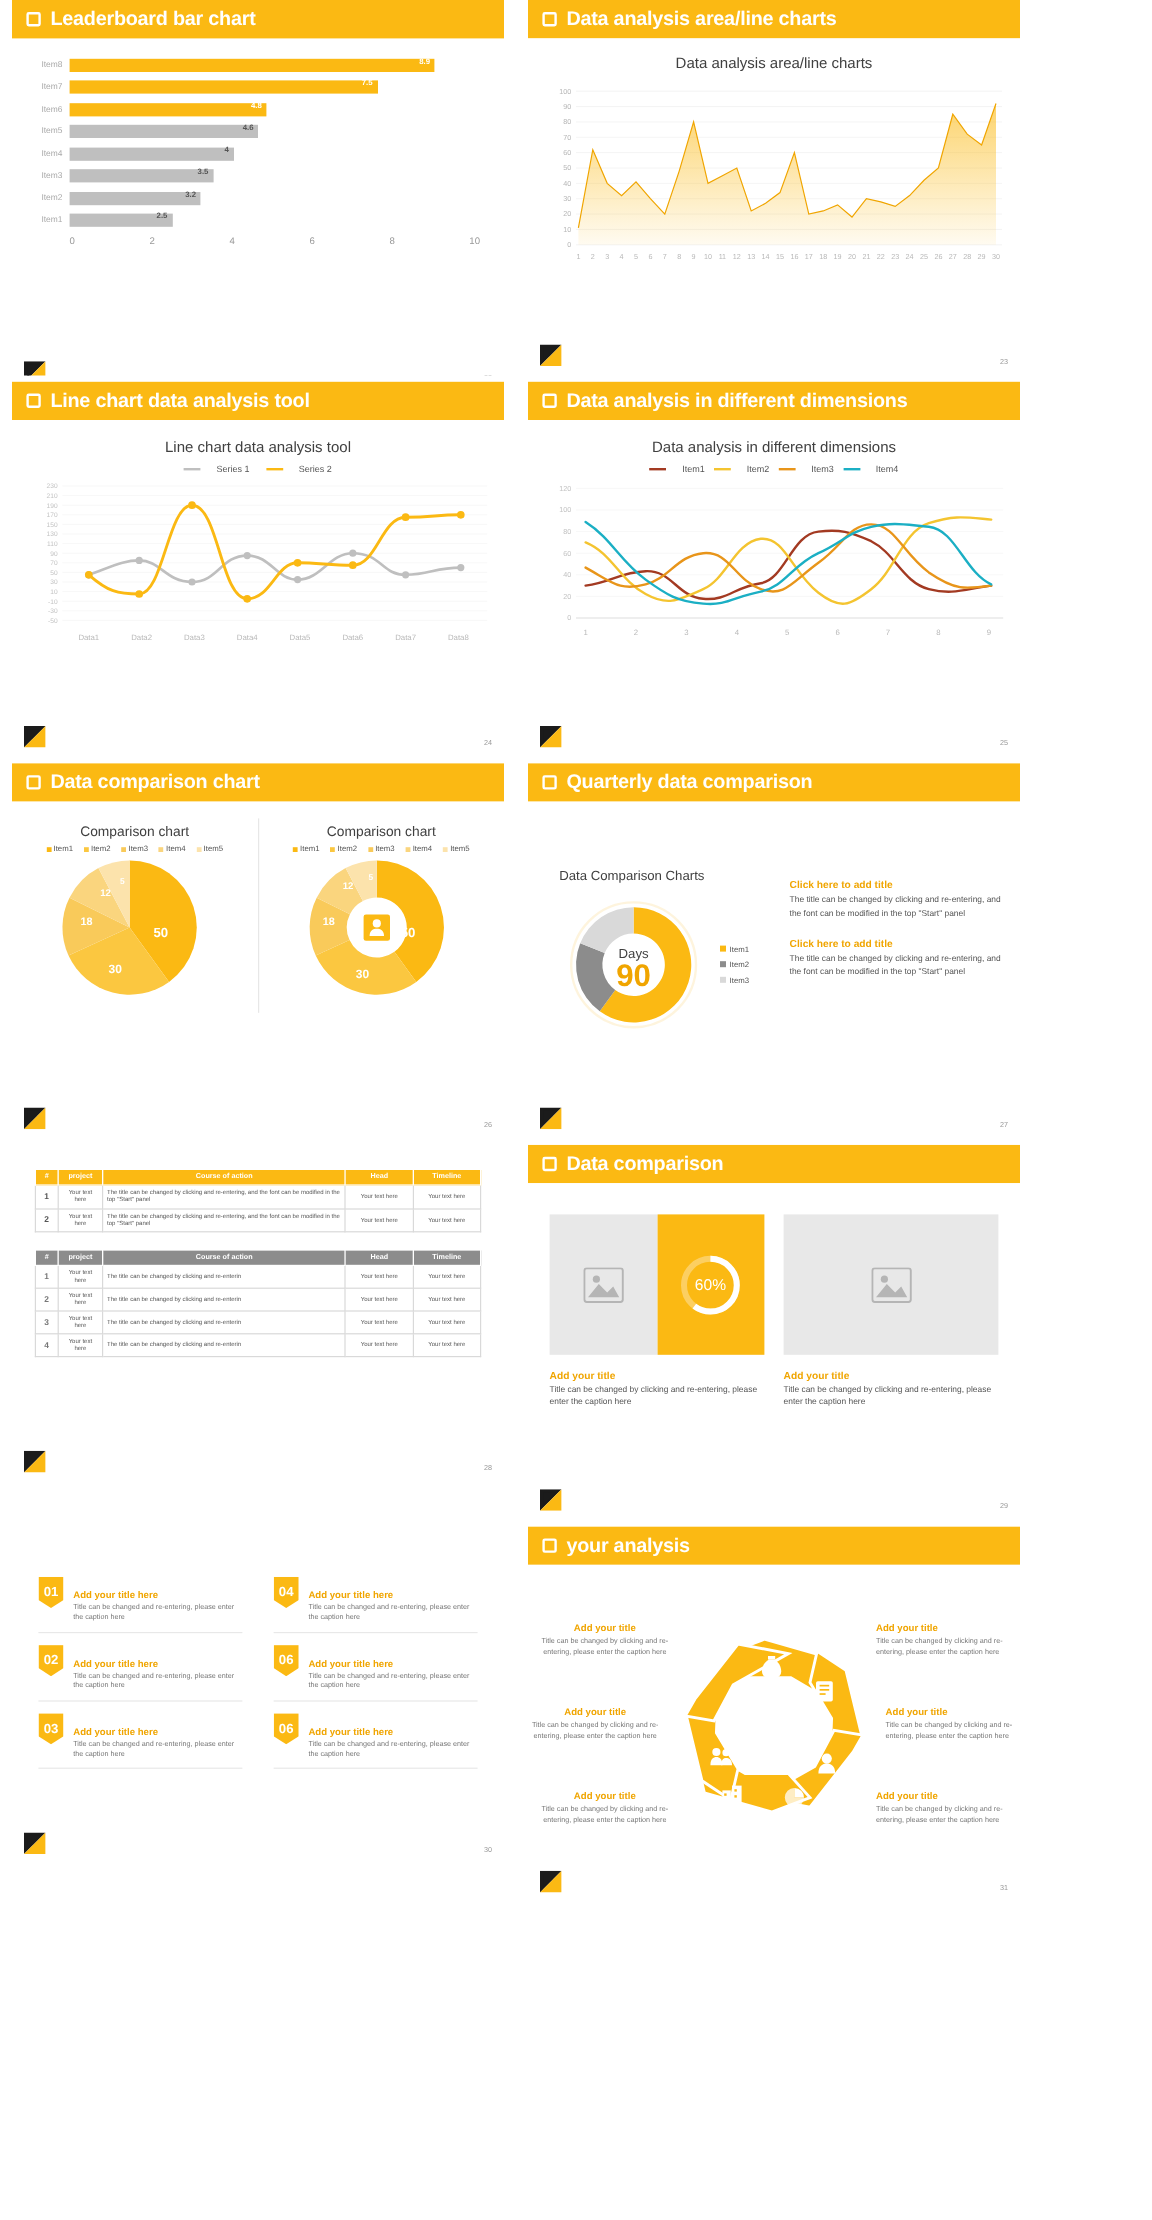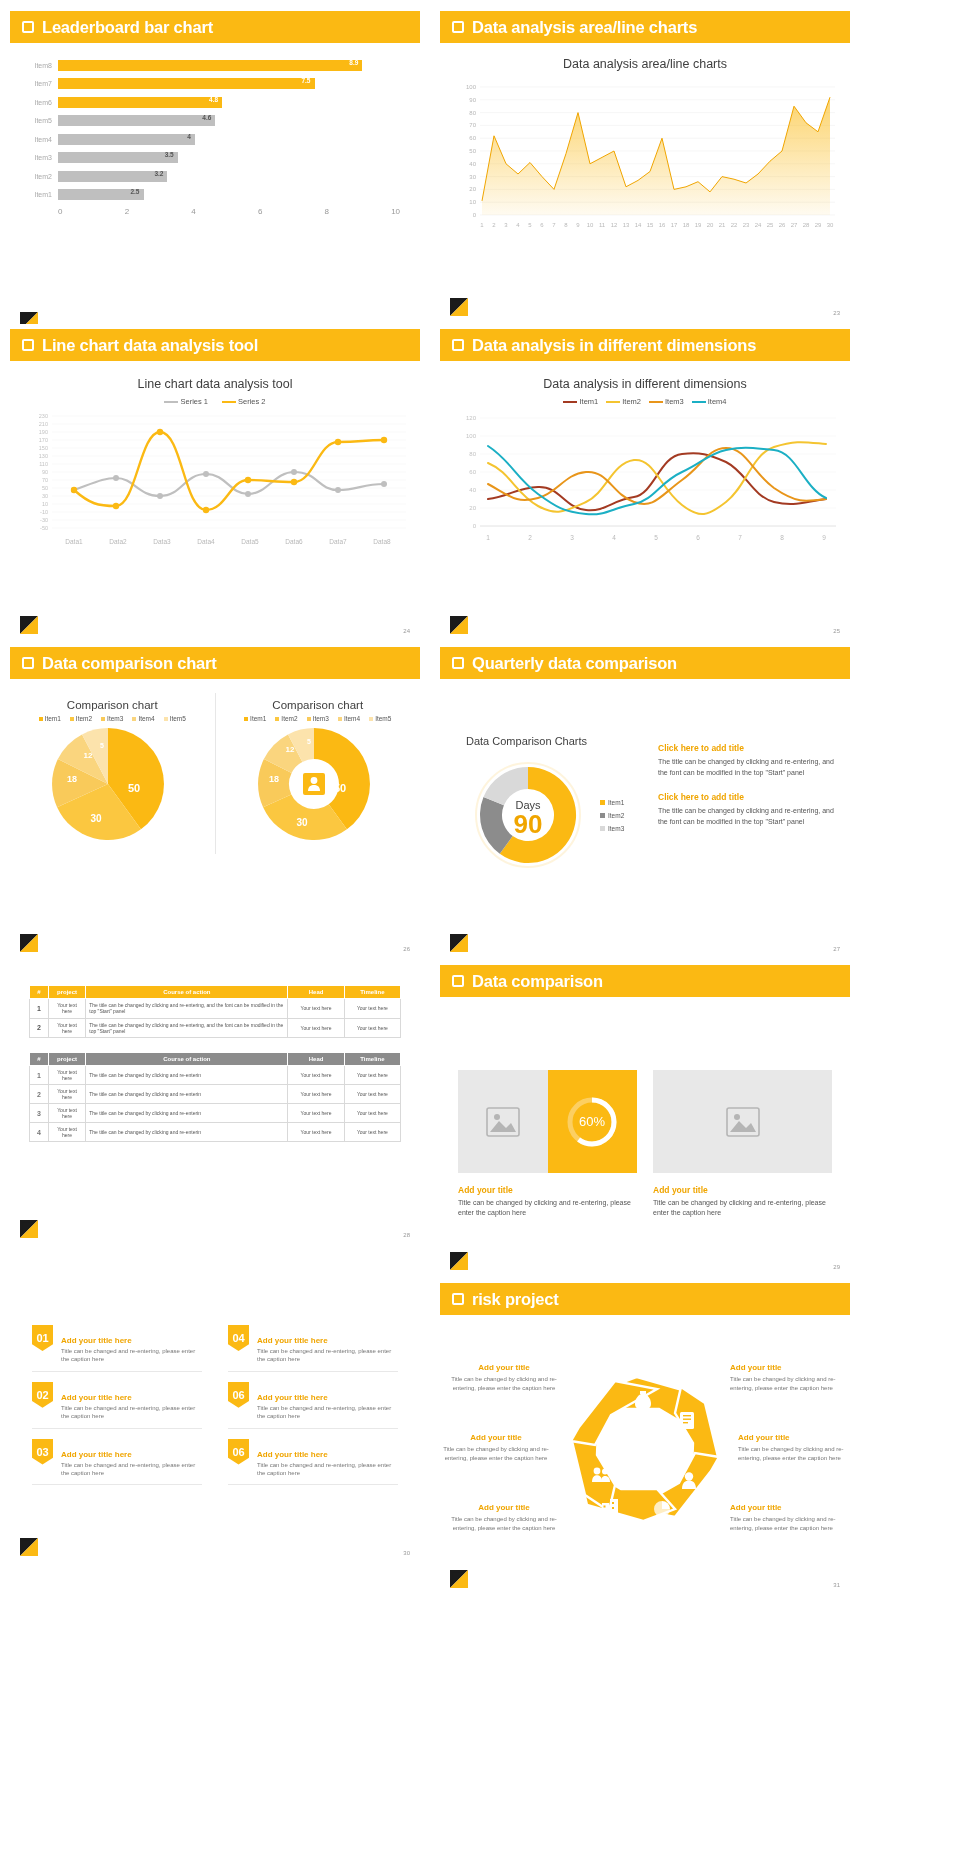--- a/index.html
+++ b/index.html
@@ -9,21 +9,21 @@
     font-family:"Liberation Sans", sans-serif;
     color:#404040;
     overflow:hidden;
   }
   .grid {
     display:grid;
     grid-template-columns:410px 410px;
     grid-template-rows:repeat(5, 313px);
     column-gap:20px;
     row-gap:5px;
-    padding:11px 10px;
+    padding:0 10px;
   }
   .slide {
     background:#fff;
     position:relative;
     overflow:hidden;
   }
   .bar {
     background:#FBB913;
     height:32px;
     display:flex;
@@ -56,21 +56,21 @@
   .hrow .lb { width:44px; text-align:right; font-size:7px; color:#aaa; padding-right:6px;}
   .hrow .track { flex:1; position:relative; height:11px; }
   .hrow .fill { position:absolute; left:0; top:0; height:11px; border-radius:0; }
   .hrow .val { position:absolute; right:4px; top:-1px; font-size:6.5px; color:#fff; font-weight:bold;}
   .hrow .val.dark { color:#555; }
   .xaxis { display:flex; margin-left:44px; margin-top:4px; font-size:8px; color:#999; }
   .xaxis span { flex:1; text-align:left; }
 
   
   .legend { display:flex; justify-content:center; gap:14px; font-size:7.5px; color:#555; margin-top:6px;}
-  .legend .it { display:flex; align-items:center; gap:2px; }
+  .legend .it { display:flex; align-items:center; gap:13px; }
   .legend .ln { width:14px;height:2px; }
 
   
   .plegend { display:flex; justify-content:center; gap:9px; font-size:6.5px; color:#555; margin-top:4px;}
   .plegend .it{display:flex;align-items:center;gap:2px;}
   .plegend .sq{width:4px;height:4px;background:#FBB913;}
 
   
   table.dt { border-collapse:collapse; font-size:5.4px; width:372px; margin:0 auto; }
   table.dt th {
@@ -83,21 +83,21 @@
   }
   td.num { text-align:center; width:18px; color:#d9a400; font-weight:bold; font-size:7px;}
   table.dt.grey td.num{ color:#777; }
   td.proj { text-align:center; width:36px; font-size:5px; }
   td.coa { width:194px; font-size:5px; line-height:1.25; }
   td.head, td.tl { text-align:center; width:54px; font-size:5px;}
 
   
   .cmp-wrap{display:flex; gap:16px; padding:26px 18px 0 18px;}
   .cmp-col{flex:1;}
-  .cmp-top{display:flex;height:103px;margin-top:47px;}
+  .cmp-top{display:flex;height:117px;}
   .cmp-img{flex:1;background:#e8e8e8;display:flex;align-items:center;justify-content:center;}
   .cmp-ring{flex:1;background:#FBB913;display:flex;align-items:center;justify-content:center;}
   .cmp-cap{margin-top:12px;}
   .cmp-cap .t{color:#F0A500;font-weight:bold;font-size:8.5px;margin-bottom:3px;}
   .cmp-cap .d{font-size:7px;color:#555;line-height:1.45;}
 
   
   .toc{display:grid;grid-template-columns:1fr 1fr;gap:10px 26px;padding:42px 22px 0 22px;}
   .toc-item{display:flex;gap:8px;align-items:flex-start;padding-bottom:7px;border-bottom:1px solid #e8e8e8;}
   .shield{
@@ -790,21 +790,21 @@
           <polygon points="20,0 20,20 0,20" fill="#FBB913"></polygon>
           <polygon points="3,3 15,3 3,15" fill="#1b1b1b"></polygon>
         </svg>
       <div class="pgnum">30</div>
     </div>
   </div>
 
   <div class="slide">
     <div class="bar">
       <span class="sq"></span>
-      <span class="ttl">risk project</span>
+      <span class="ttl">your analysis</span>
     </div>
     <div class="body risk">
 
       <svg width="190" height="185" viewBox="0 0 190 185" style="position:absolute;left:110px;top:42px;">
         <g transform="translate(95,92)" fill="#FBB913" stroke="#fff" stroke-width="2.4">
           <path d="M-8,-72 L48,-56 L58,-14 L14,-40 L-22,-40 L-40,-60 Z"></path>
           <path d="M60,-46 L74,12 L46,46 L48,-6 L30,-36 L36,-62 Z" transform="rotate(0)"></path>
           <path d="M66,22 L30,68 L-12,60 L34,34 L50,4 L74,8 Z"></path>
           <path d="M-2,72 L-58,56 L-68,14 L-24,40 L12,40 L30,60 Z"></path>
           <path d="M-60,46 L-74,-12 L-46,-46 L-48,6 L-30,36 L-36,62 Z"></path>

